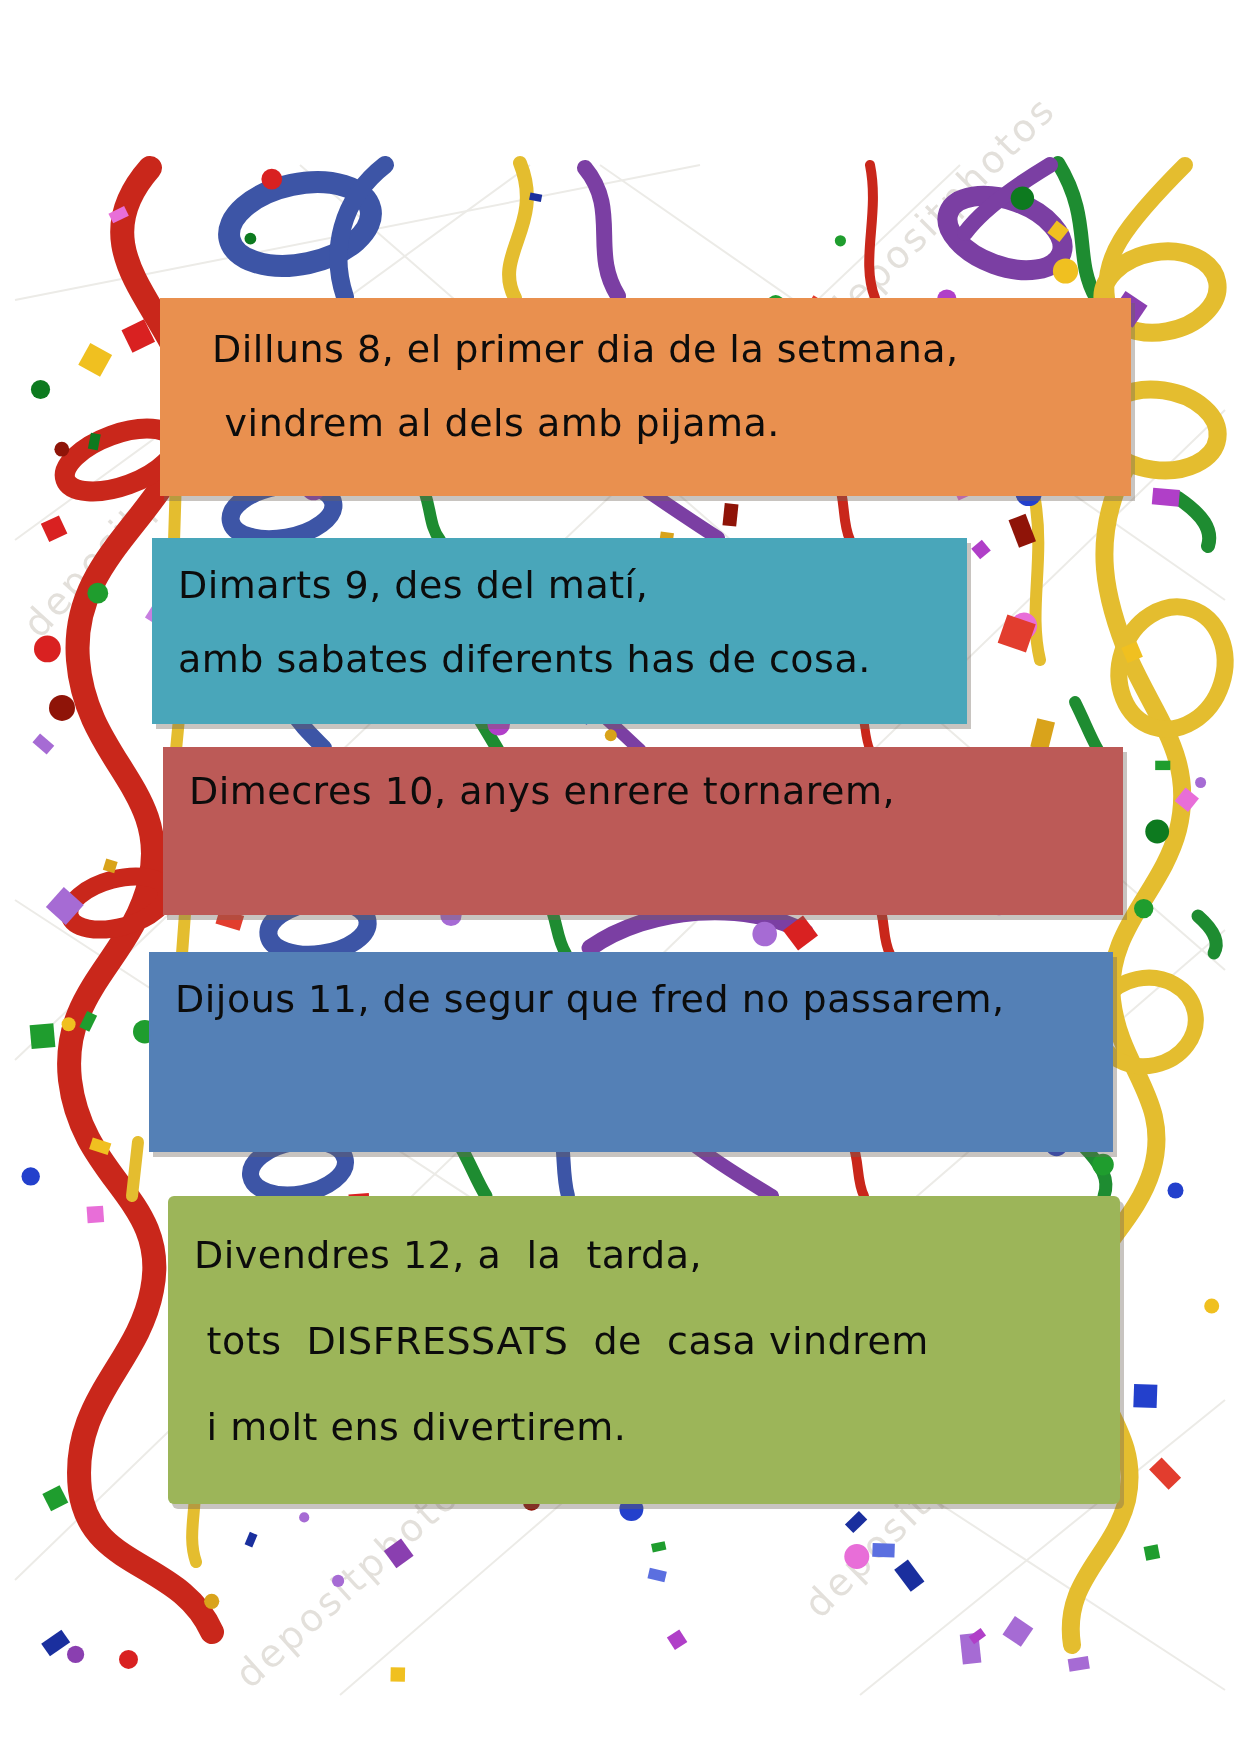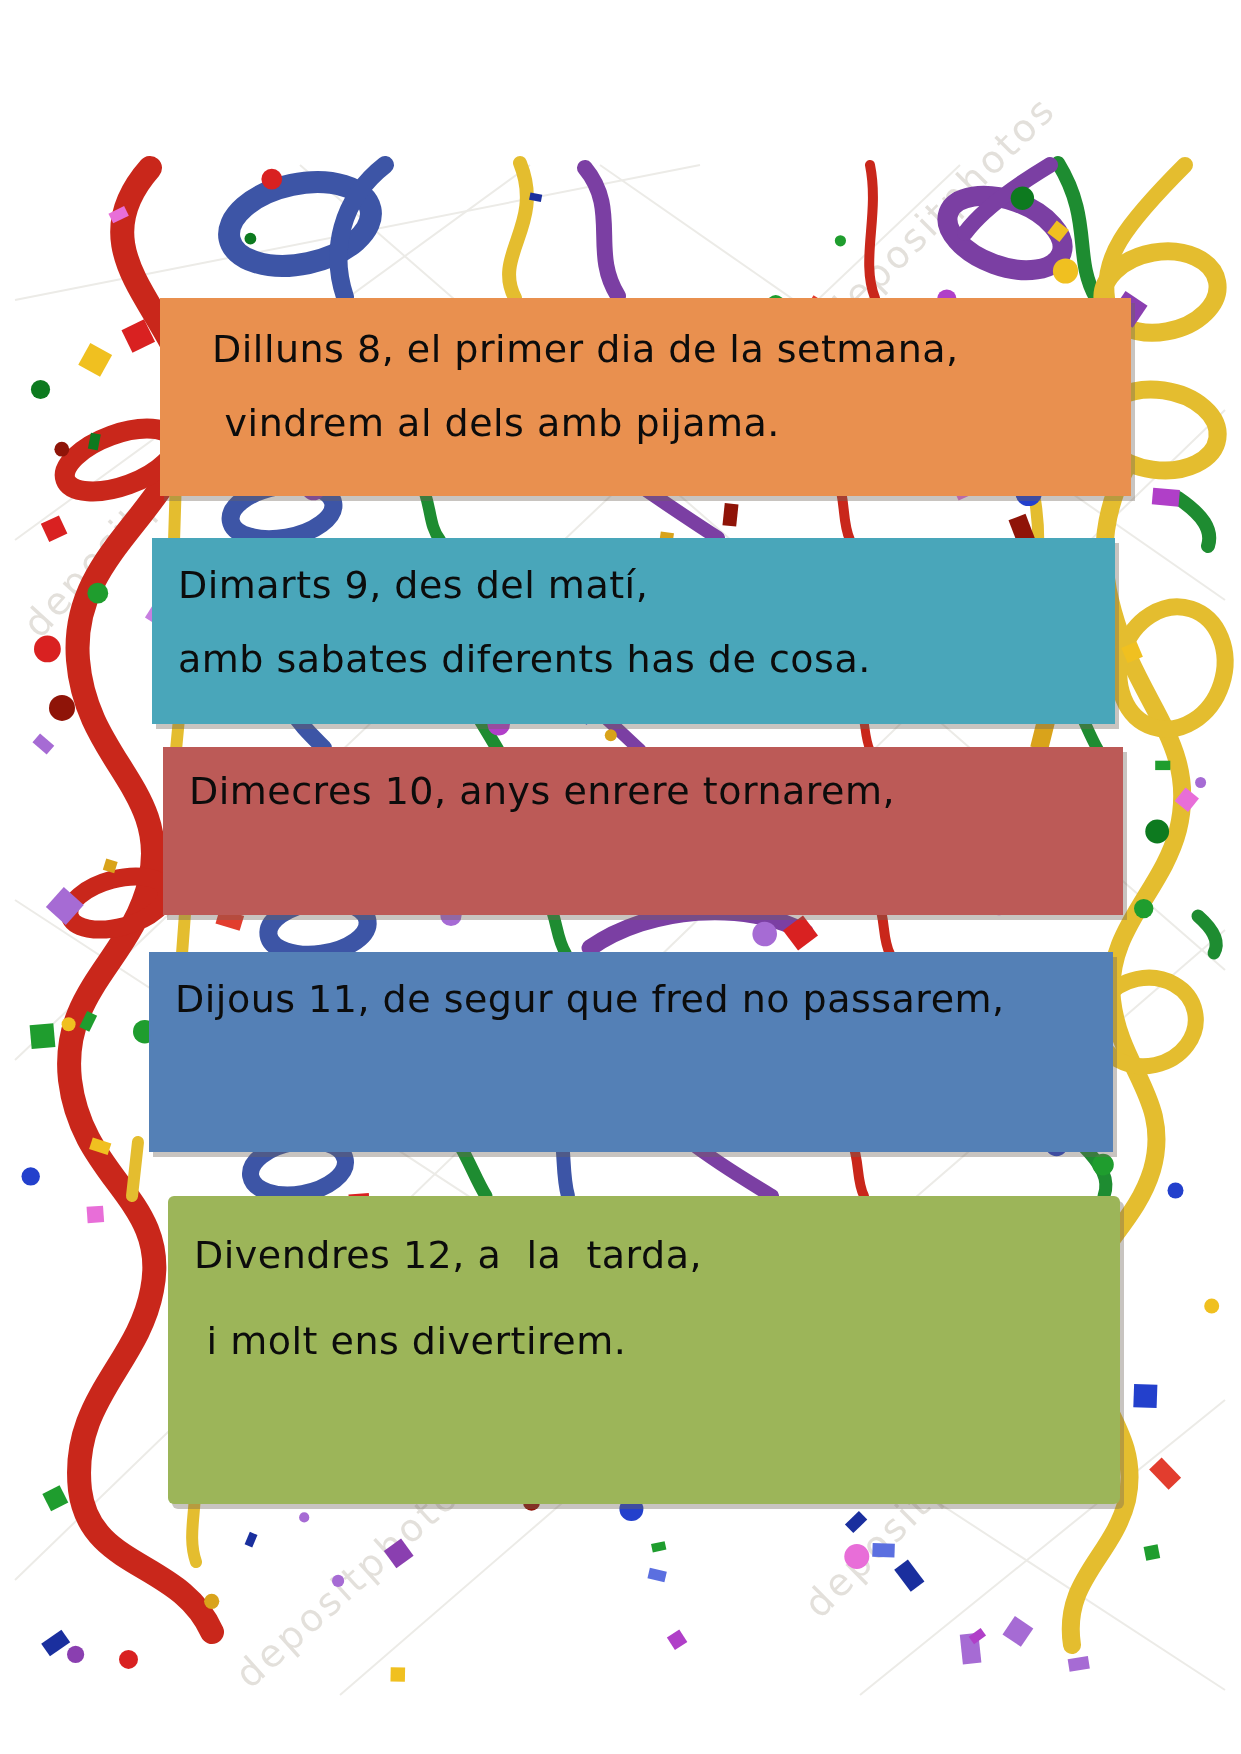--- a/index.html
+++ b/index.html
@@ -18,21 +18,21 @@
   }
   .note-line{
     white-space:pre;
     font-size:38px;
     padding-left:26px;
     display:flex;align-items:center;
     height:74px;
     letter-spacing:.5px;
   }
   .box-dilluns   {left:160px;top:298px; width:945px;height:184px;padding-top:14px;}
-  .box-dimarts   {left:152px;top:538px; width:963px;height:176px;padding-top:10px;}
+  .box-dimarts   {left:152px;top:538px; width:815px;height:176px;padding-top:10px;}
   .box-dimecres  {left:163px;top:747px; width:960px;height:160px;padding-top:8px;}
   .box-dimecres .note-line{height:72px;}
   .box-dijous    {left:149px;top:952px; width:964px;height:190px;padding-top:10px;}
   .box-divendres {left:168px;top:1196px;width:952px;height:292px;padding-top:16px;border-radius:6px;}
   .box-divendres .note-line{height:86px;}
   .wm{font-size:38px;letter-spacing:3px;fill:#b6afa2;opacity:.38;}
 </style>
 </head>
 <body>
 
@@ -327,16 +327,17 @@
   <div class="note-box box-dimecres" style="background: rgb(188, 90, 87);">
     <div class="note-line">Dimecres 10, anys enrere tornarem,</div>
   </div>
 
   <div class="note-box box-dijous" style="background: rgb(84, 128, 182);">
     <div class="note-line">Dijous 11, de segur que fred no passarem,</div>
   </div>
 
   <div class="note-box box-divendres" style="background: rgb(156, 181, 89);">
     <div class="note-line">Divendres 12, a  la  tarda,</div>
+    <div class="note-line"> tots  DISFRESSATS  de  casa vindrem</div>
     <div class="note-line"> i molt ens divertirem.</div>
   </div>
 
 </div>
 
 </body></html>

